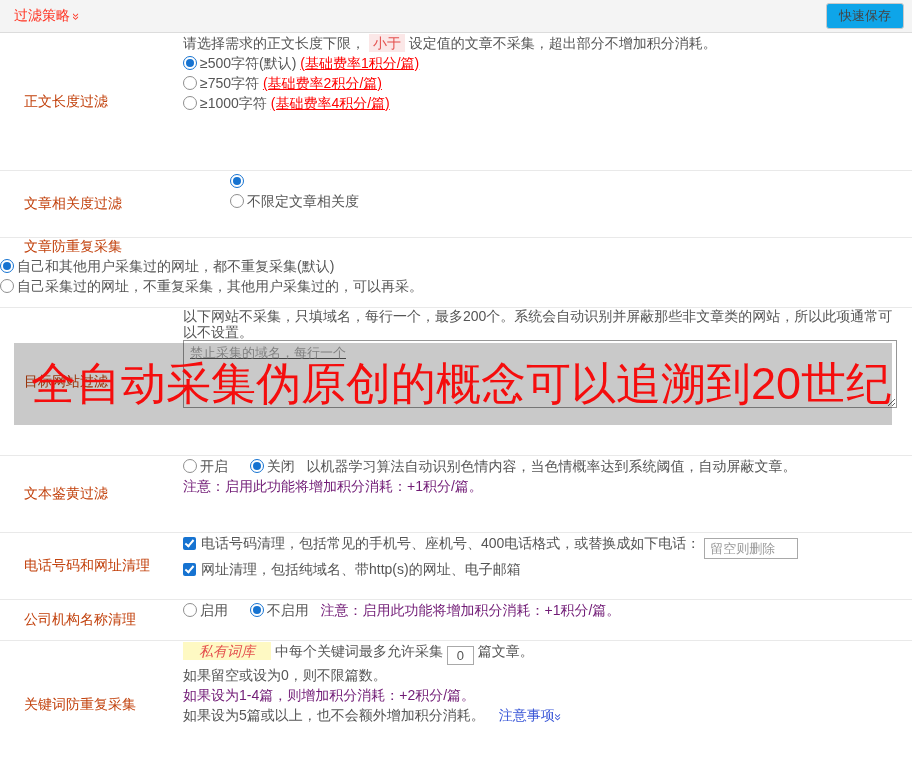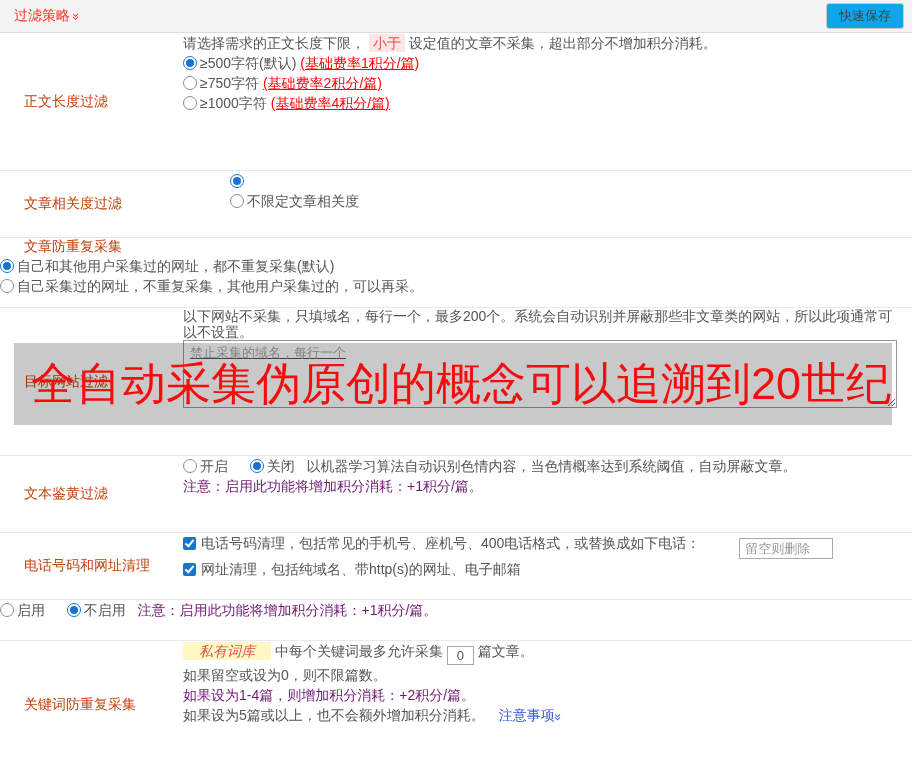--- a/index.html
+++ b/index.html
@@ -54,21 +54,21 @@
   }
   .opt-gap { display: inline-block; width: 14px; }
   .fee { color: #ff0000; text-decoration: underline; }
   .red-note { color: #701a75; }
   .hl { background: #fbe7e7; color: #e4504e; padding: 1px 4px; }
   .hl-link { background: #fef9c3; color: #e4504e; padding: 1px 16px; cursor: pointer; font-style: italic; }
   .blue-link { color: #3a57d7; cursor: pointer; margin-left: 10px; }
   .blue-link .chev { color: #3a57d7; }
   .text-input {
     border: 1px solid #a9a9a9; height: 21px; width: 94px; font-size: 13px;
-    padding: 1px 5px; color: #555; font-family: inherit; vertical-align: -5px; margin-left: 35px;
+    padding: 1px 5px; color: #555; font-family: inherit; vertical-align: -5px;
   }
   .text-input::placeholder { color: #9a9a9a; }
   .num-input {
     border: 1px solid #a9a9a9; height: 19px; width: 27px; font-size: 13px;
     text-align: center; color: #555; font-family: inherit; vertical-align: -4px;
   }
   .site-textarea {
     width: 714px; height: 68px; border: 1px solid #969696; resize: both;
     font-family: inherit; font-size: 13px; padding: 3px 6px; color: #555; text-decoration: underline;
   }
@@ -170,20 +170,21 @@
       <span class="checkbox"></span><span>电话号码清理，包括常见的手机号、座机号、400电话格式，或替换成如下电话：</span>
       <input class="text-input" type="text" placeholder="留空则删除" style="">
     </div>
     <div class="line">
       <span class="checkbox"></span><span>网址清理，包括纯域名、带http(s)的网址、电子邮箱</span>
     </div>
   </div>
 </div>
 
 <div class="row r7">
+  <div class="row-label">公司机构名称清理</div>
   <div class="row-content">
     <div class="line">
       <span class="radio"></span><span>启用</span>
       <span class="opt-gap"></span>
       <span class="radio checked"></span><span>不启用</span>
       <span>&nbsp;</span>
       <span class="red-note">注意：启用此功能将增加积分消耗：+1积分/篇。</span>
     </div>
   </div>
 </div>

